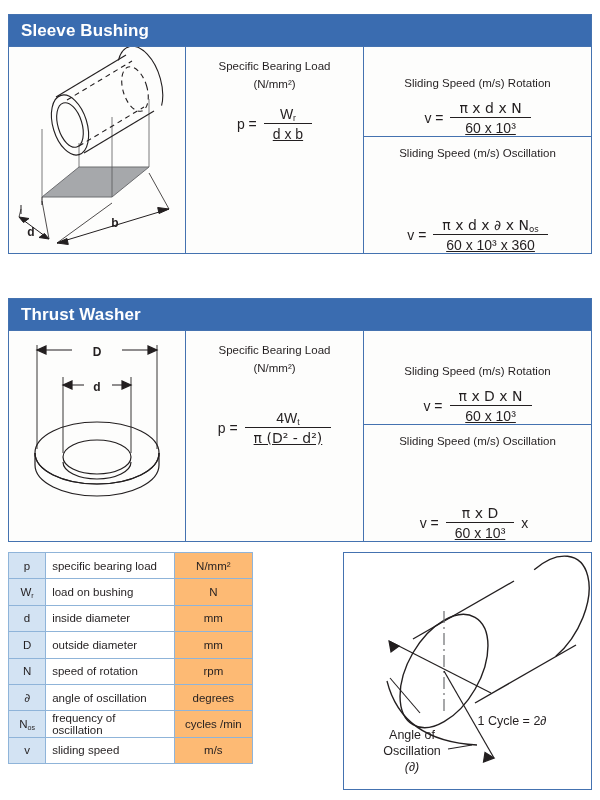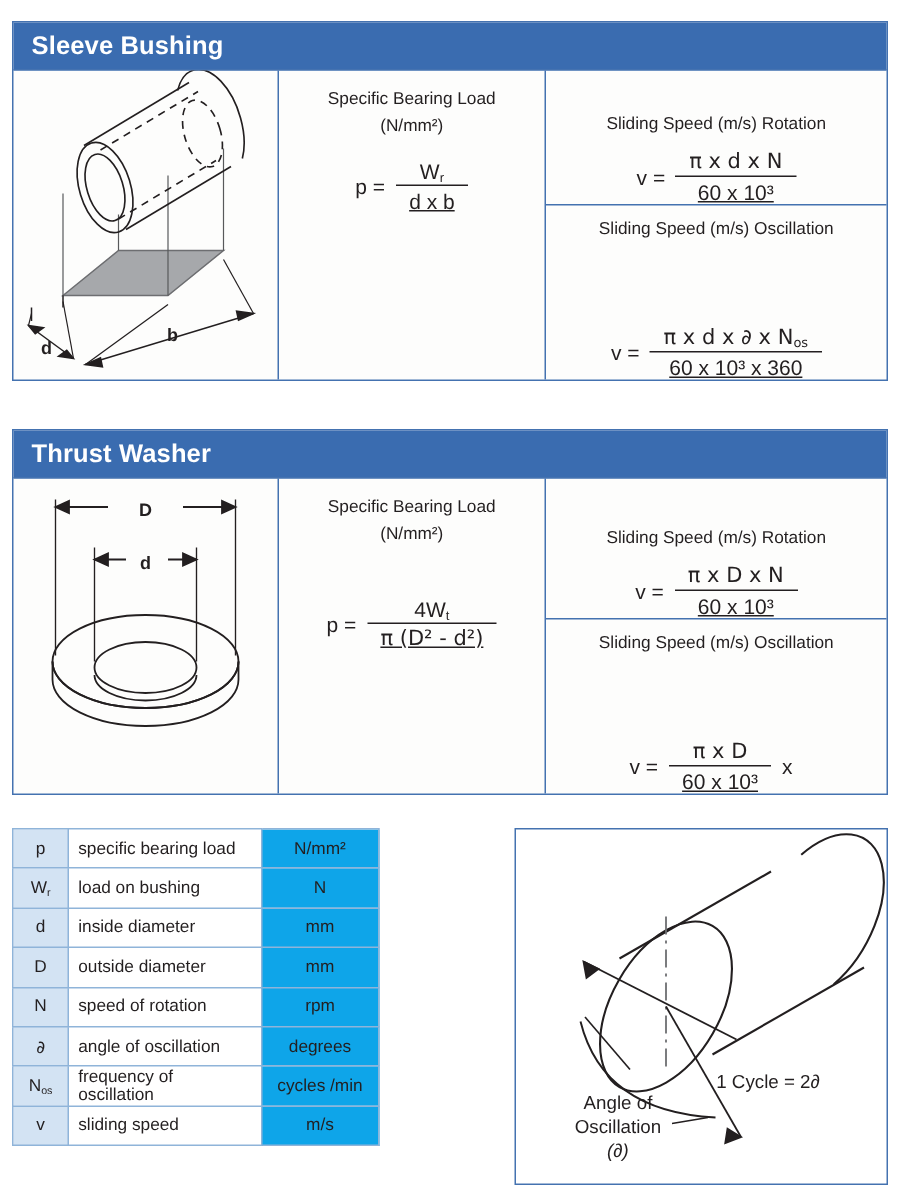--- a/index.html
+++ b/index.html
@@ -15,21 +15,21 @@
 
   
   .section {
     position: absolute;
     left: 8px; right: 8px;
     width: 584px;
     border: 1px solid #4472b0;
     background: #fdfdfc;
   }
   #sec-sleeve { top: 14px; height: 240px; }
-  #sec-thrust { top: 286px; height: 244px; }
+  #sec-thrust { top: 298px; height: 244px; }
 
   .sec-header {
     height: 32px;
     background: #3a6cb0;
     border-bottom: 1px solid #4472b0;
     display: flex; align-items: center;
     padding-left: 12px;
   }
   .sec-header .title {
     color: #ffffff;
@@ -74,21 +74,21 @@
   }
   #nomenclature td {
     border: 1px solid #8fb4d9;
     height: 26.4px;
     font-size: 11.5px;
     padding: 0 6px;
     color: #231f20;
   }
   #nomenclature td.sym  { width: 37px; text-align: center; background: #d3e3f3; }
   #nomenclature td.desc { width: 128px; text-align: left;  background: #ffffff; }
-  #nomenclature td.unit { width: 78px;  text-align: center; background: #0ea5e9; }
+  #nomenclature td.unit { width: 78px;  text-align: center; background: #fdba74; }
 
   
   #osc-panel {
     position: absolute; left: 343px; top: 552px;
     width: 249px; height: 238px;
     border: 1px solid #4472b0; background: #ffffff;
   }
   #osc-panel svg, .col-draw svg { display: block; }
 
   .annot { font-family: "Liberation Sans", sans-serif; font-size: 12.5px; fill: #231f20; }

